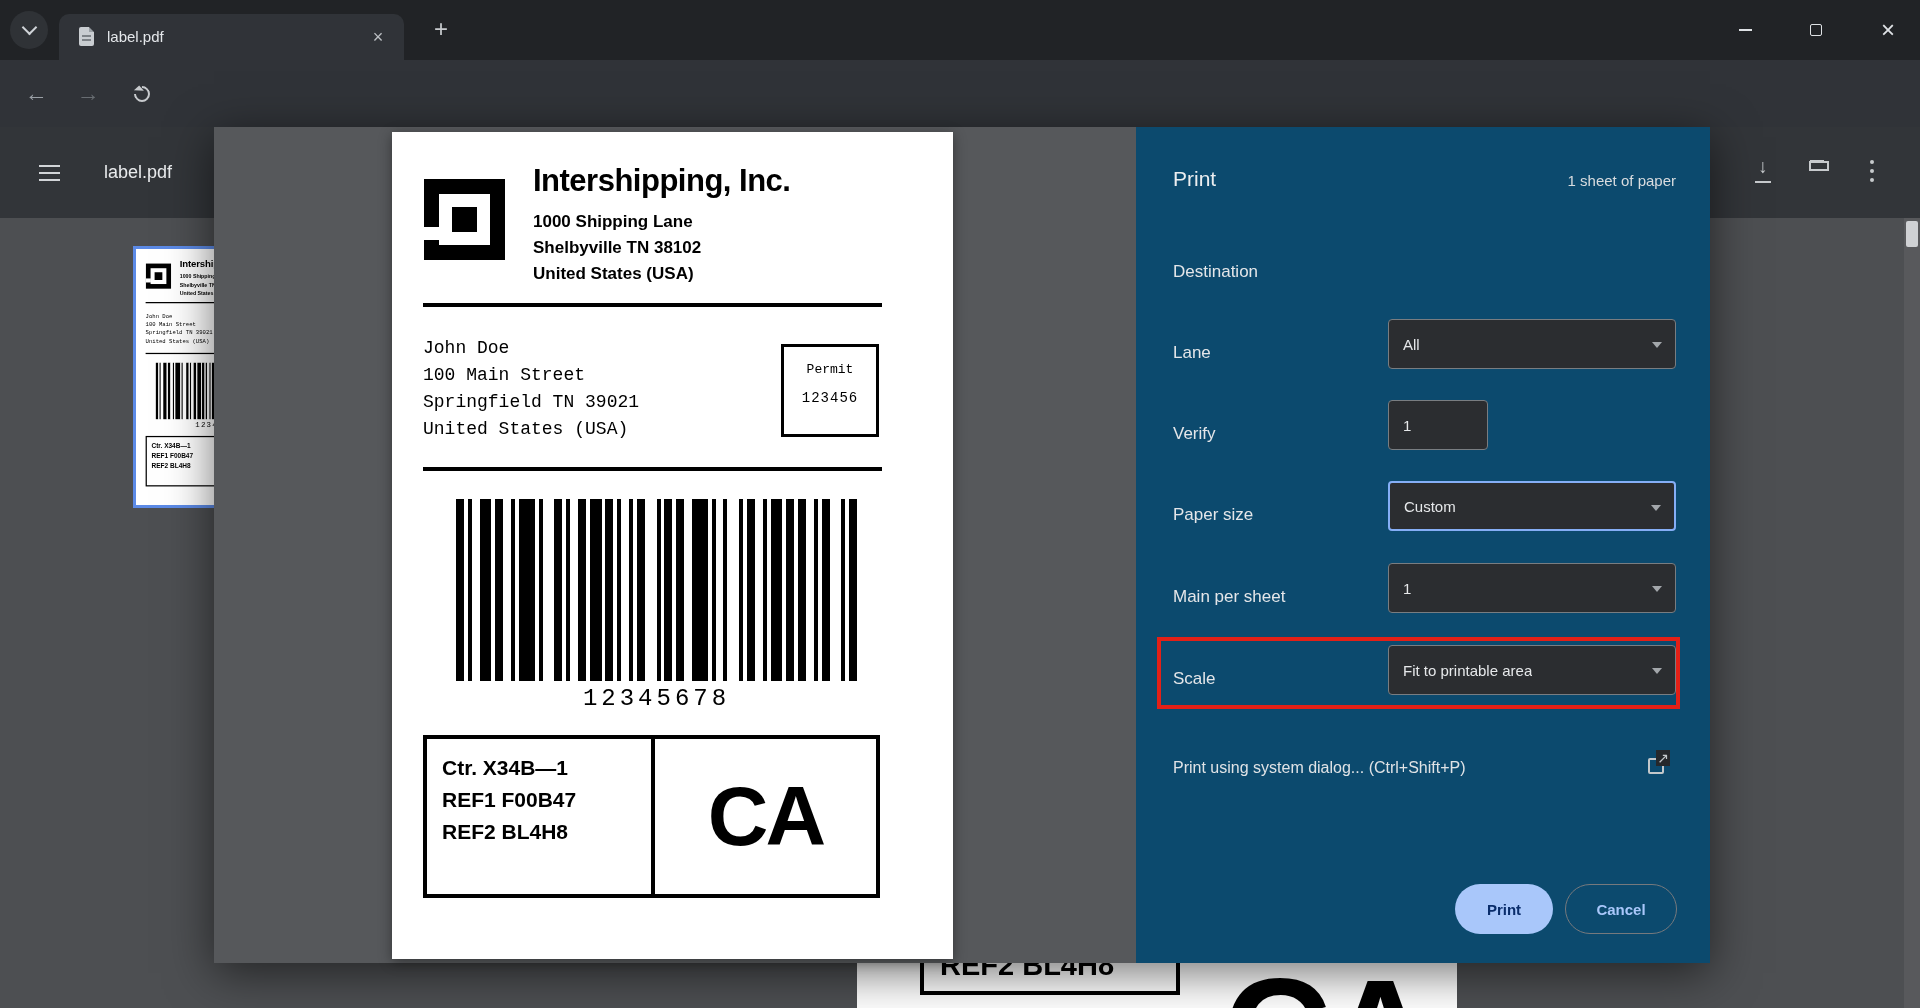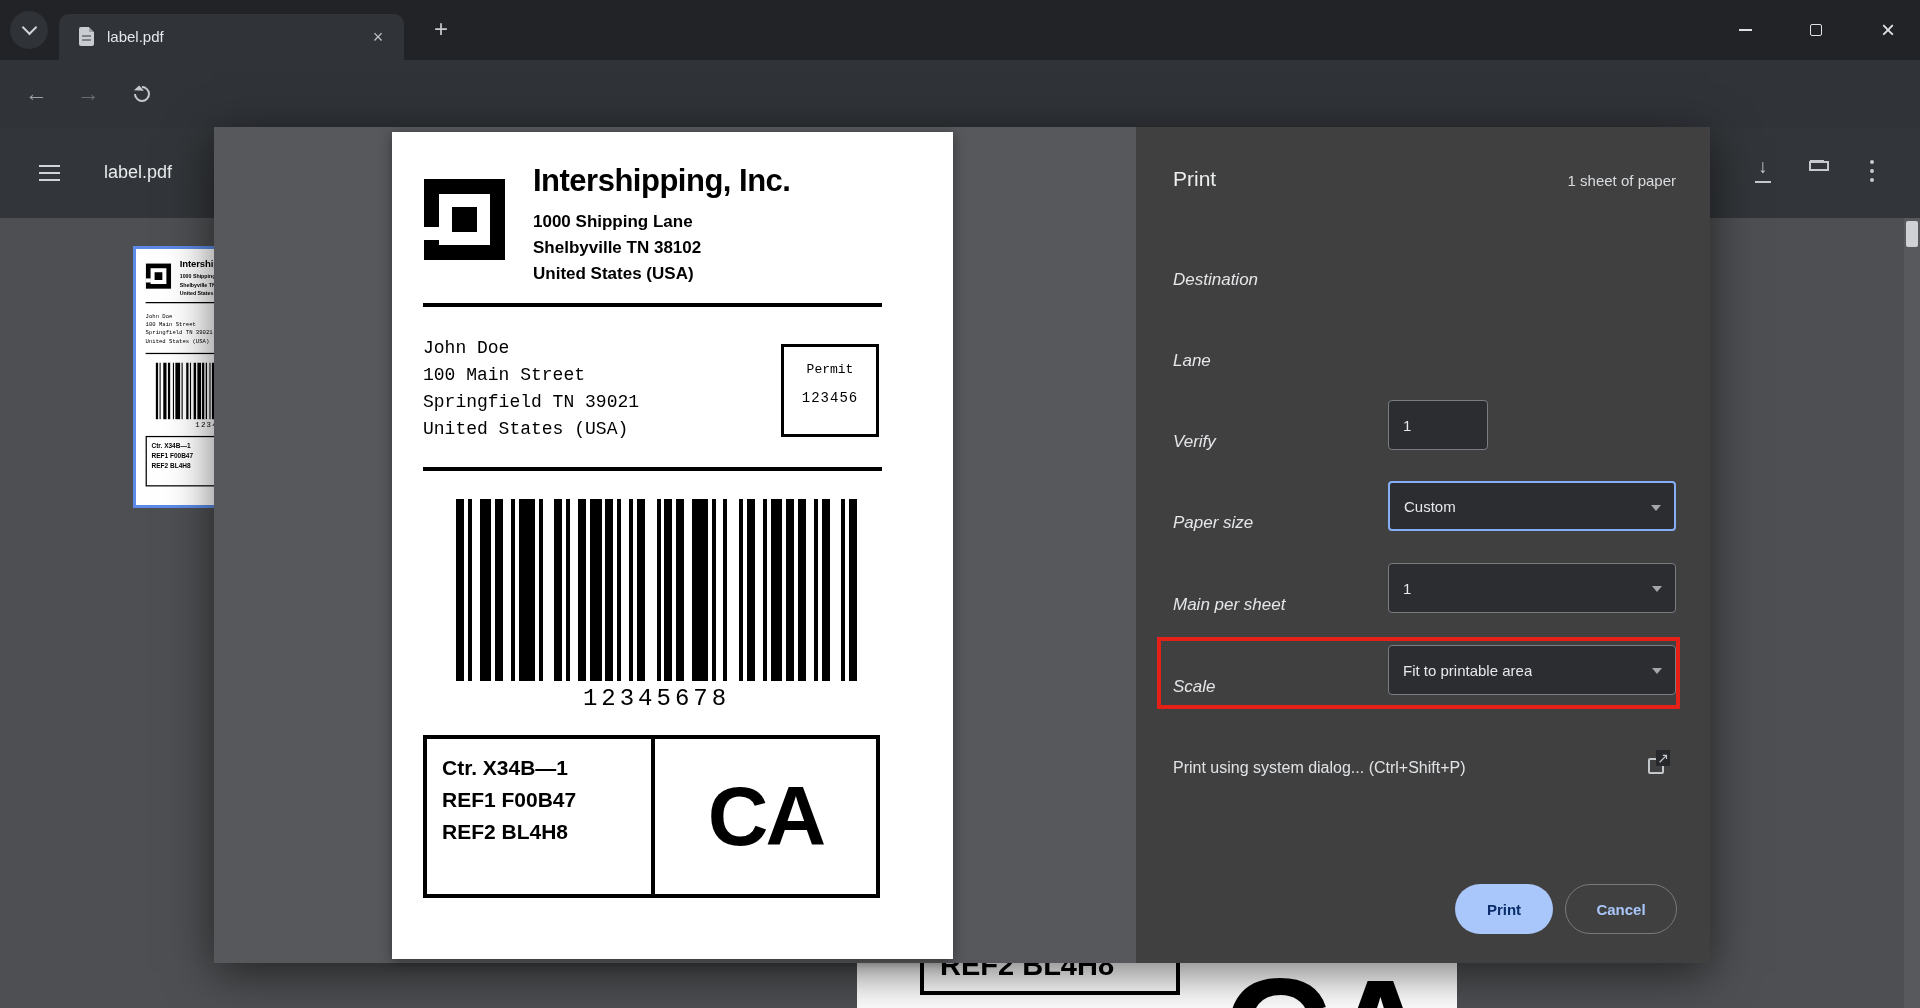--- a/index.html
+++ b/index.html
@@ -100,26 +100,26 @@
   
   .page-fragment { position:absolute; left:857px; top:963px; width:600px; height:45px; background:#fff; overflow:hidden; z-index:2; }
   .frag-box { position:absolute; left:63px; top:-66px; width:260px; height:98px; border:4px solid #000; }
   .frag-ref2 { position:absolute; left:16px; bottom:9px; font-weight:bold; font-size:29px; white-space:nowrap; }
   .frag-ca { position:absolute; left:366px; top:2px; font-size:150px; line-height:.9; font-weight:bold; letter-spacing:-5px; }
 
   
   .print-modal { position:absolute; left:214px; top:127px; width:1496px; height:836px; display:flex; z-index:10; box-shadow:0 10px 44px rgba(0,0,0,.55); }
   .preview-pane { width:922px; background:#56585b; position:relative; }
   .preview-page { position:absolute; left:178px; top:5px; box-shadow:0 3px 12px rgba(0,0,0,.4); }
-  .settings-pane { flex:1; background:#404040; position:relative; color:#e4e6e9; }
+  .settings-pane { flex:1; background:#0c4a6e; position:relative; color:#e4e6e9; }
   .pd-title { position:absolute; left:37px; top:40px; font-size:21px; color:#eceef0; }
   .pd-sheets { position:absolute; right:34px; top:45px; font-size:15px; color:#d9dcdf; }
   .pd-row { position:absolute; left:37px; right:34px; height:50px; }
   .r1{top:111px} .r2{top:192px} .r3{top:273px} .r4{top:354px} .r5{top:436px} .r6{top:518px}
-  .pd-label { position:absolute; left:0; top:17px; line-height:50px; font-size:17px; color:#e4e6e9;font-style:italic; }
+  .pd-label { position:absolute; left:0; top:9px; line-height:50px; font-size:17px; color:#e4e6e9; }
   .pd-control { position:absolute; left:215px; top:0; width:288px; height:50px; background:#2b2d30; border:1px solid #797d81; border-radius:4px; display:flex; align-items:center; padding:0 34px 0 14px; font-size:15px; color:#e6e8ea; }
   .pd-control.dropdown::after { content:""; position:absolute; right:13px; top:22px; border:5px solid transparent; border-top:6px solid #a3a7ab; }
   .pd-control.focused { border:2px solid #85aef6; }
   .pd-control.copies { width:100px; padding-right:10px; }
   .pd-value { white-space:nowrap; overflow:hidden; }
   .printer-mini { position:relative; flex:0 0 16px; width:16px; height:10px; background:#c0c4c8; border-radius:1.5px; margin-right:11px; }
   .printer-mini::before { content:""; position:absolute; top:-4px; left:3px; width:10px; height:4px; background:#c0c4c8; }
   .printer-mini::after { content:""; position:absolute; bottom:-3px; left:2px; width:12px; height:4px; background:#2b2d30; border:1.5px solid #c0c4c8; }
   .red-box { position:absolute; left:21px; top:510px; width:523px; height:72px; border:4px solid #e42017; z-index:5; pointer-events:none; }
   .pd-system { position:absolute; left:37px; top:628px; right:34px; height:30px; }
@@ -409,20 +409,23 @@
     <div class="settings-pane">
       <div class="pd-title">Print</div>
       <div class="pd-sheets">1 sheet of paper</div>
 
       <div class="pd-row r1">
         <span class="pd-label">Destination</span>
       </div>
 
       <div class="pd-row r2">
         <span class="pd-label">Lane</span>
+        <div class="pd-control dropdown">
+          <span class="pd-value">All</span>
+        </div>
       </div>
 
       <div class="pd-row r3">
         <span class="pd-label">Verify</span>
         <div class="pd-control copies">
           <span class="pd-value">1</span>
         </div>
       </div>
 
       <div class="pd-row r4">

